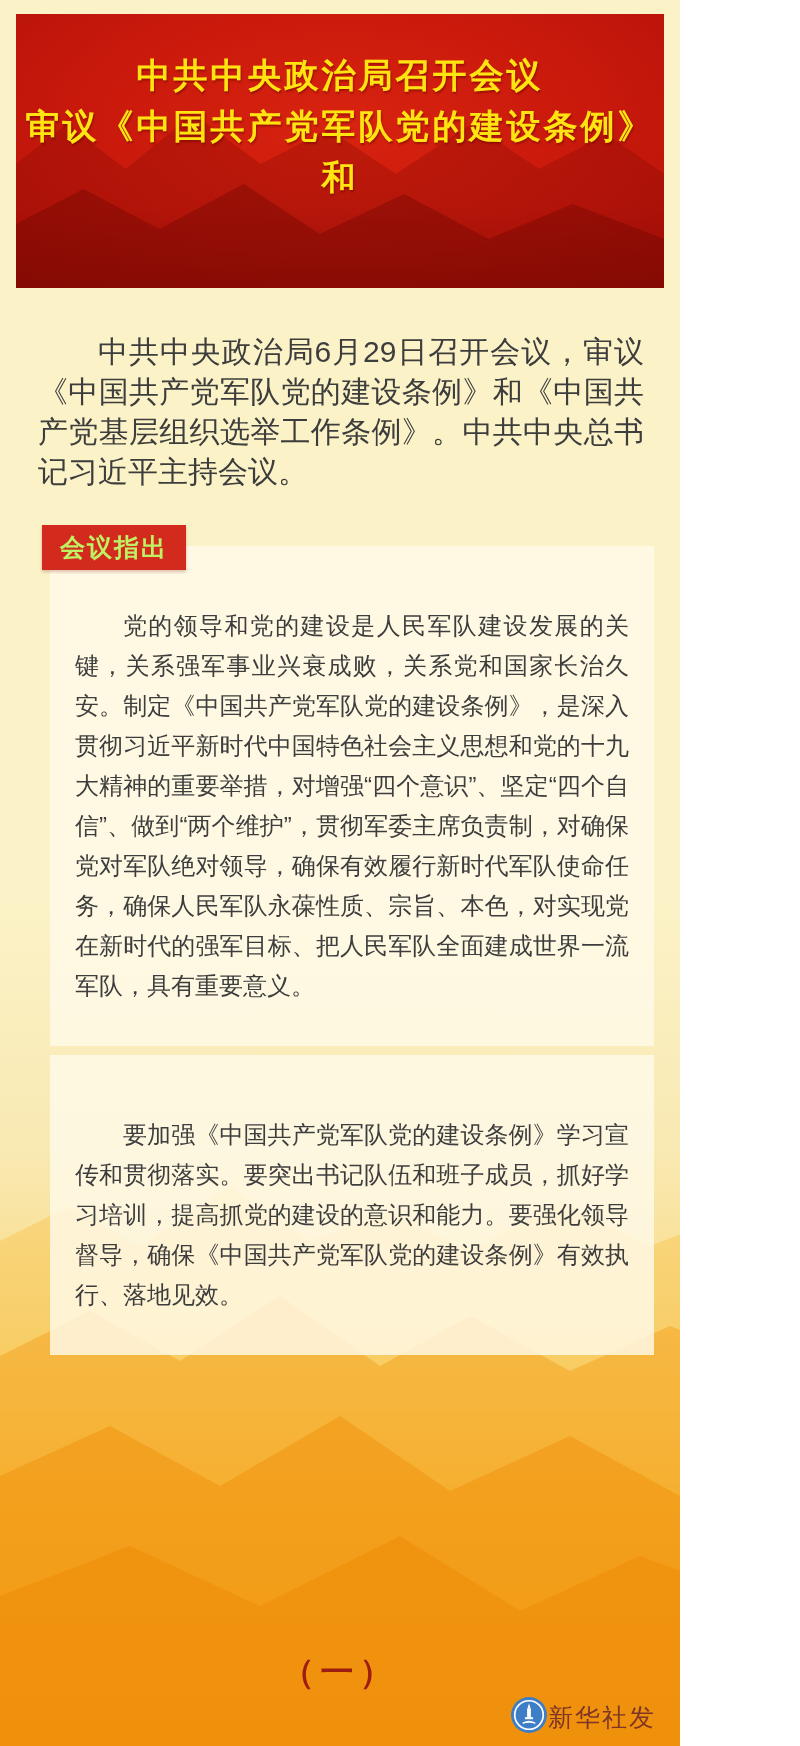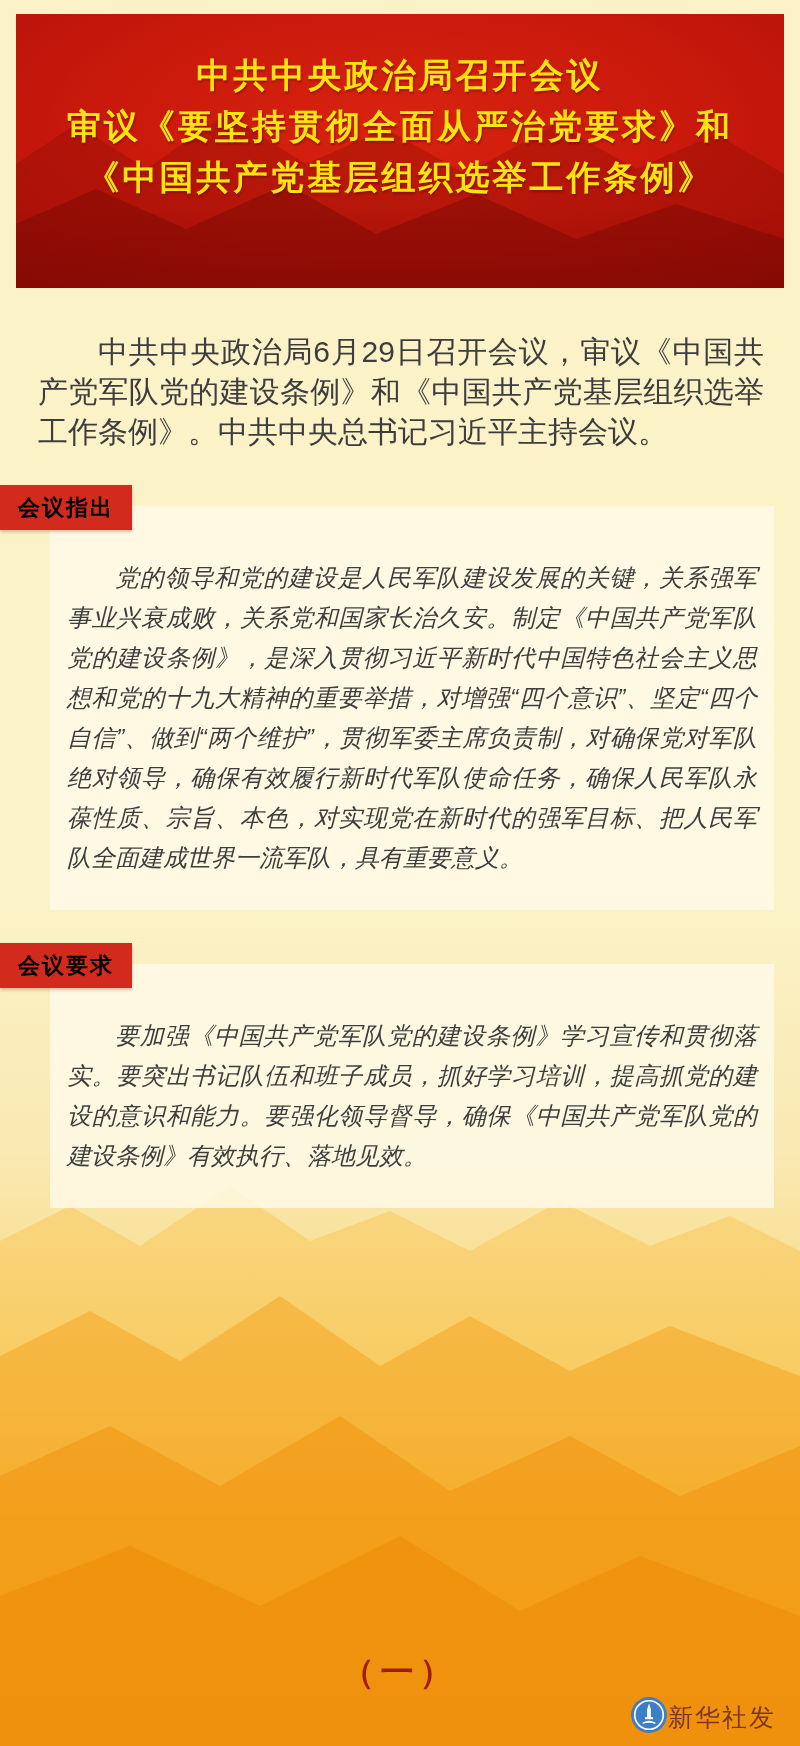--- a/index.html
+++ b/index.html
@@ -1,18 +1,18 @@
 <!DOCTYPE html>
 <html lang="zh"><head>
 <meta charset="utf-8">
 <style>
   html,body{margin:0;padding:0;}
   body{width:800px;}
   .page{
-    position:relative;width:800px;height:1746px;overflow:hidden;
+    position:relative;width:680px;height:1746px;overflow:hidden;
     background:linear-gradient(180deg,#fbf2c7 0%,#fbf2c7 52%,#f9e9b2 66%,#f8d87e 78%,#f7c14c 87%,#f6a81f 95%,#f5a013 100%);
     font-family:"Liberation Sans","DejaVu Sans",sans-serif;
   }
   .bg-mountains{position:absolute;left:0;bottom:0;width:800px;height:600px;z-index:0;}
   .content{position:relative;z-index:1;}
 
   
   .header{
     position:relative;margin:14px 16px 0;height:274px;overflow:hidden;
     background:radial-gradient(ellipse at 50% 40%, #d8230f 0%, #c9190c 55%, #b5120a 100%);
@@ -27,30 +27,30 @@
 
   
   .intro{
     margin:44px 36px 0 38px;font-size:30px;line-height:40px;color:#3d3d3d;
     text-align:justify;text-indent:2em;
   }
 
   
   .section{margin-top:33px;}
   .badge{
-    position:relative;z-index:2;display:inline-block;
-    background:#d22b1e;color:#000000;font-size:22px;font-weight:bold;
+    position:relative;z-index:2;display:inline-block;margin-left:42px;
+    background:#d22b1e;color:#bef264;font-size:25px;font-weight:bold;
     line-height:27px;padding:9px 18px;letter-spacing:2px;
     box-shadow:0 2px 3px rgba(120,20,10,.25);
   }
   .box{
     margin:-24px 26px 0 50px;background:rgba(255,250,233,.82);
     padding:52px 17px 32px;box-sizing:border-box;
   }
-  .box p{margin:0;font-size:24px;line-height:40px;color:#3d3d3d;text-align:justify;text-indent:2em;font-style:italic;}
+  .box p{margin:8px;font-size:24px;line-height:40px;color:#3d3d3d;text-align:justify;text-indent:2em;}
   .s1 .box{min-height:404px;}
   .s2 .box{min-height:364px;}
   .s3 .box{min-height:244px;}
 
   
   .page-marker{
     position:absolute;top:1650px;left:0;width:100%;z-index:2;text-align:center;
     color:#9e1d12;font-size:33px;font-weight:bold;letter-spacing:6px;
   }
   .credit{
@@ -75,37 +75,35 @@
   <div class="content">
 
     <div class="header">
       <svg class="header-mountains" viewBox="0 0 768 274" preserveAspectRatio="none" aria-hidden="true">
         <path d="M0,150 L60,110 L130,155 L210,100 L290,150 L370,115 L450,160 L540,110 L620,155 L700,120 L768,160 L768,274 L0,274 Z" fill="rgba(130,10,4,0.30)"></path>
         <path d="M0,210 L80,175 L170,215 L270,170 L360,220 L460,180 L560,225 L660,190 L768,225 L768,274 L0,274 Z" fill="rgba(110,8,3,0.40)"></path>
       </svg>
       <div class="header-shade"></div>
       <div class="header-title">
         <div>中共中央政治局召开会议</div>
-        <div>审议《要坚持贯彻全面从严治党要求》和</div>
-        <div>《中国共产党基层组织选举工作条例》</div>
+        <div>审议《中国共产党军队党的建设条例》和</div>
       </div>
     </div>
 
     <p class="intro">中共中央政治局6月29日召开会议，审议《中国共产党军队党的建设条例》和《中国共产党基层组织选举工作条例》。中共中央总书记习近平主持会议。</p>
 
     <div class="section s1">
       <div class="badge">会议指出</div>
       <div class="box">
         <p>党的领导和党的建设是人民军队建设发展的关键，关系强军事业兴衰成败，关系党和国家长治久安。制定《中国共产党军队党的建设条例》，是深入贯彻习近平新时代中国特色社会主义思想和党的十九大精神的重要举措，对增强“四个意识”、坚定“四个自信”、做到“两个维护”，贯彻军委主席负责制，对确保党对军队绝对领导，确保有效履行新时代军队使命任务，确保人民军队永葆性质、宗旨、本色，对实现党在新时代的强军目标、把人民军队全面建成世界一流军队，具有重要意义。</p>
       </div>
     </div>
 
 
     <div class="section s3">
-      <div class="badge">会议要求</div>
       <div class="box">
         <p>要加强《中国共产党军队党的建设条例》学习宣传和贯彻落实。要突出书记队伍和班子成员，抓好学习培训，提高抓党的建设的意识和能力。要强化领导督导，确保《中国共产党军队党的建设条例》有效执行、落地见效。</p>
       </div>
     </div>
 
   </div>
 
   <div class="page-marker">（一）</div>
 
   <div class="credit">

